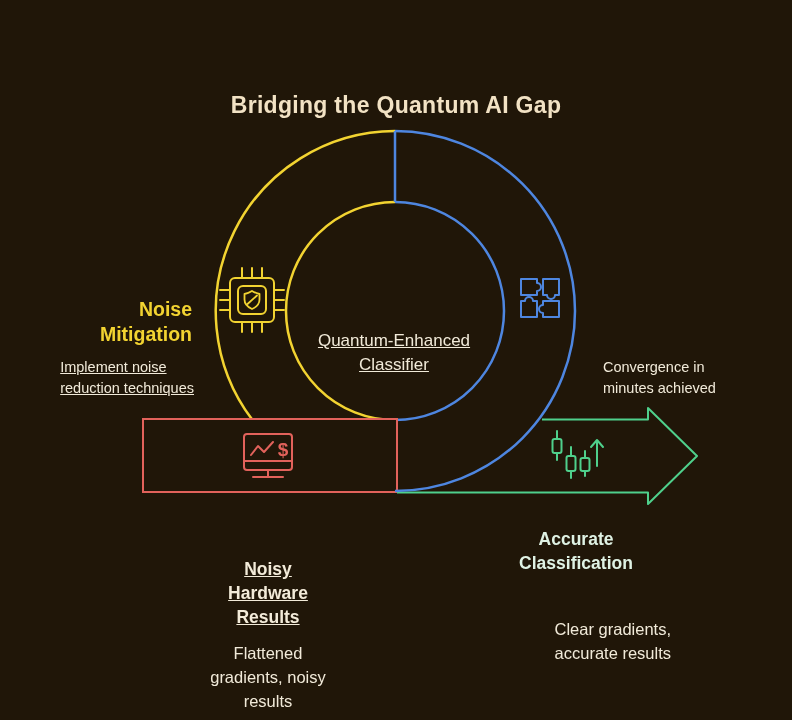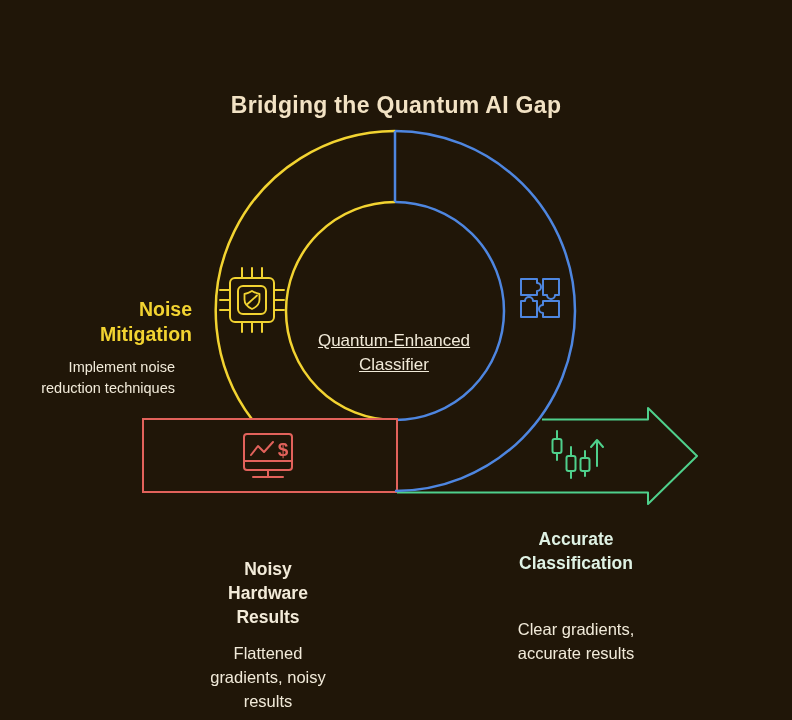--- a/index.html
+++ b/index.html
@@ -13,33 +13,33 @@
   #stage svg{position:absolute;left:0;top:0;}
   .txt{position:absolute;white-space:pre-line;margin-top:40px;}
   .title{
     top:52px;left:0;width:792px;text-align:center;
     font-size:23px;font-weight:700;color:var(--cream);
     letter-spacing:.3px;
   }
   .side-heading{font-size:19.5px;font-weight:700;line-height:25px;}
   .side-body{font-size:14.5px;line-height:21px;color:var(--white);}
   .left-heading{top:257px;right:600px;text-align:right;color:var(--yellow);}
-  .left-body{top:317px;right:617px;text-align:right;}
+  .left-body{top:317px;right:598px;text-align:left;text-decoration:underline;}
   .right-heading{top:257px;left:603px;text-align:left;color:var(--blue_text);}
   .right-body{top:317px;left:603px;text-align:left;}
   .center-label{
     top:289px;left:294px;width:200px;text-align:center;
     font-size:17px;line-height:24px;color:var(--white);font-weight:400;text-decoration:underline;
   }
   .bottom-heading{font-size:17.5px;font-weight:700;line-height:24px;text-align:center;}
   .bottom-body{font-size:16.5px;line-height:24px;text-align:center;color:var(--white);}
-  .bl-heading{top:517px;left:188px;width:160px;color:var(--cream2);}
+  .bl-heading{top:517px;left:188px;width:160px;color:var(--cream2);text-decoration:underline;}
   .bl-body{top:601px;left:183px;width:170px;}
   .br-heading{top:487px;left:476px;width:200px;color:var(--mint);}
-  .br-body{top:577px;left:481px;width:190px;}
+  .br-body{top:577px;left:481px;width:190px;text-align:right;}
 
   .st{fill:none;stroke-linejoin:round;}
   .ring{stroke-width:2.5;}
   .s-yellow{stroke:var(--yellow);}
   .s-blue{stroke:var(--blue);}
   .s-red{stroke:var(--red);}
   .s-green{stroke:var(--green);}
   .w2{stroke-width:2;}
   .rc{stroke-linecap:round;}
   .bgfill{fill:var(--background,#201608);}
@@ -104,20 +104,22 @@
     </g>
   </svg>
 
   <div class="txt title">Bridging the Quantum AI Gap</div>
 
   <div class="txt side-heading left-heading">Noise
 Mitigation</div>
   <div class="txt side-body left-body">Implement noise
 reduction techniques</div>
 
+  <div class="txt side-body right-body">Convergence in
+minutes achieved</div>
 
   <div class="txt center-label">Quantum-Enhanced
 Classifier</div>
 
   <div class="txt bottom-heading bl-heading">Noisy
 Hardware
 Results</div>
   <div class="txt bottom-body bl-body">Flattened
 gradients, noisy
 results</div>

